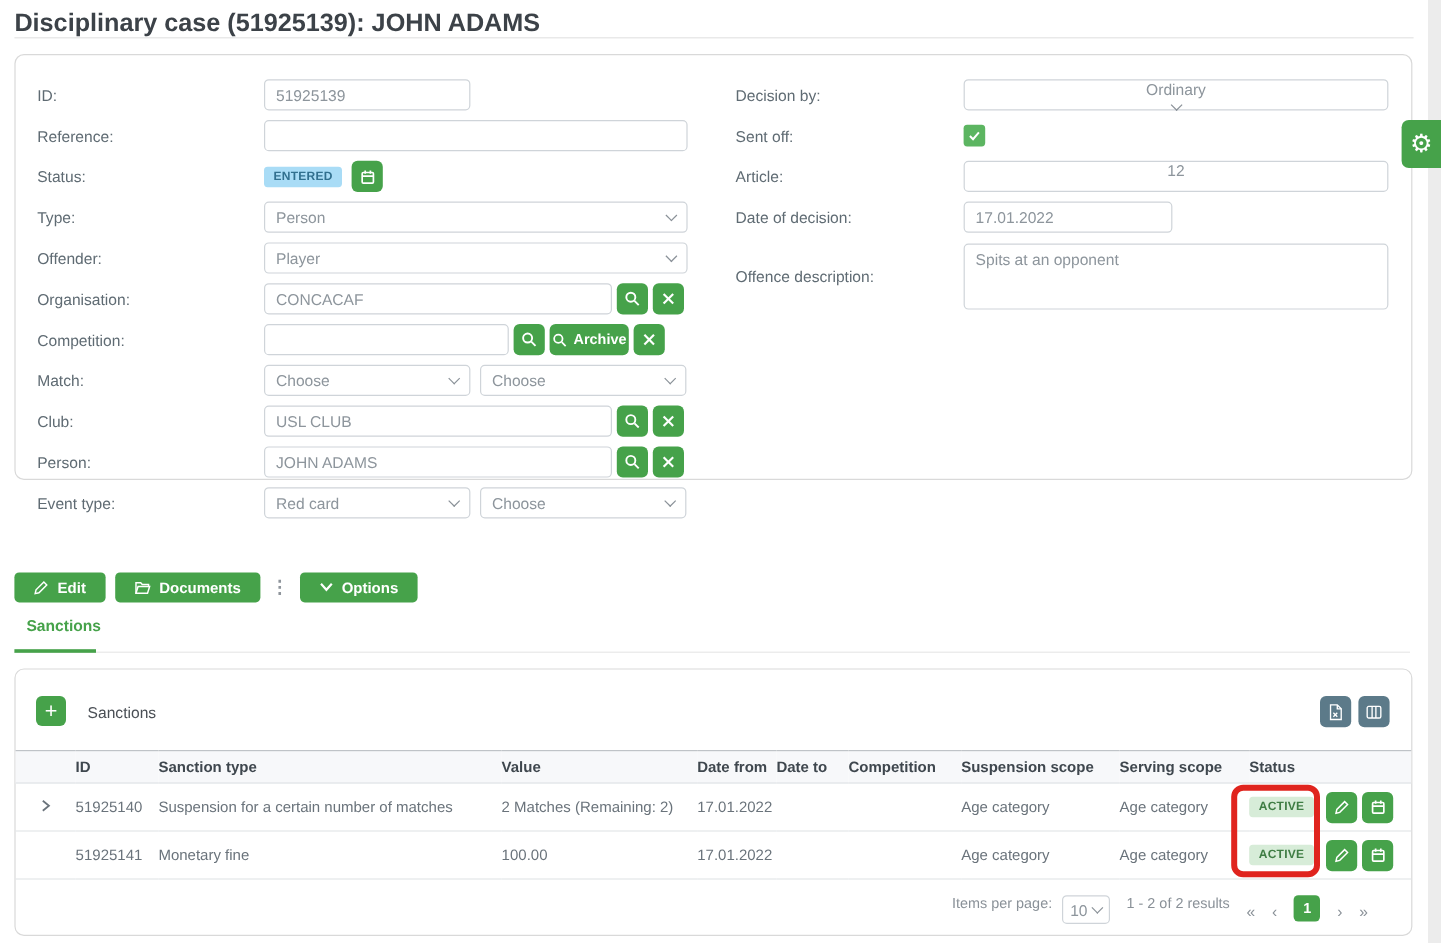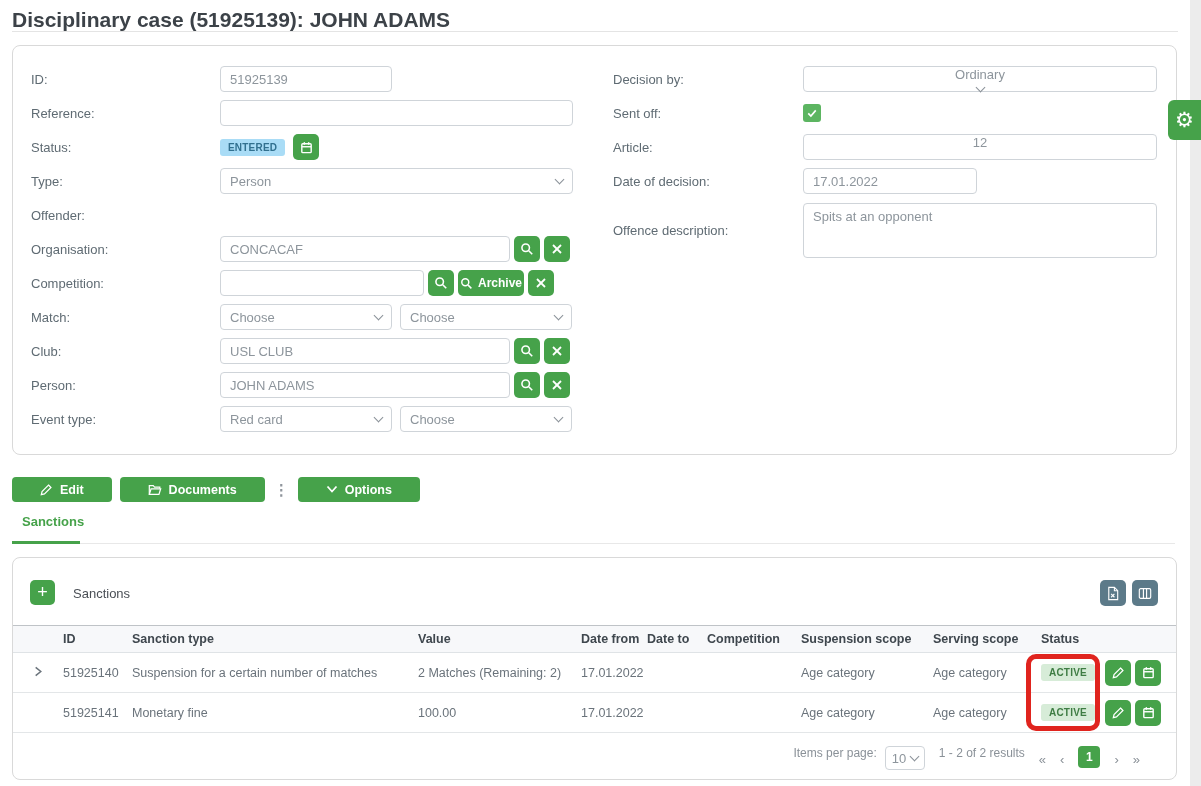--- a/index.html
+++ b/index.html
@@ -3,21 +3,21 @@
 <meta charset="utf-8">
 <style>
   * { margin:0; padding:0; box-sizing:border-box; }
   html,body { width:1201px; height:786px; background:#fff; overflow:hidden; }
   body { font-family:"Liberation Sans", sans-serif; position:relative; color:#5f6b73; }
 
   .page-title { position:absolute; left:12px; top:8px; font-size:21px; font-weight:700; color:#3c4248; }
   .title-divider { position:absolute; left:12px; top:31px; width:1166px; height:1px; background:#e4e4e4; }
 
   .card { position:absolute; background:#fff; border:1px solid #d9d9d9; border-radius:8px; }
-  .main-card { left:12px; top:45px; width:1165px; height:410px; }
+  .main-card { left:12px; top:45px; width:1165px; height:355px; }
   .sanctions-card { left:12px; top:557px; width:1165px; height:223px; }
 
   .scroll-strip { position:absolute; right:0; top:0; width:11px; height:786px; background:#ececec; }
 
   
   .form-col { position:absolute; display:flex; flex-direction:column; }
   .left-form { left:18px; top:16px; }
   .right-form { left:600px; top:16px; }
   .frow { display:flex; align-items:center; height:34px; }
   .frow.tall { height:64px; }
@@ -44,21 +44,21 @@
   .badge { display:inline-flex; align-items:center; font-size:10px; font-weight:700; border-radius:3px; padding:3px 8px; letter-spacing:.2px; }
   .badge-entered { background:#a9dcf6; color:#31708f; }
   .badge-active { background:#d7ecd8; color:#3f7d44; }
 
   .checkbox { width:18px; height:18px; background:#5cb561; border-radius:3px; display:flex; align-items:center; justify-content:center; }
 
   .gear-btn { position:absolute; right:0; top:100px; width:33px; height:40px; background:#46a24a; border:none; border-radius:6px 0 0 6px; color:#fff; font-size:21px; display:flex; align-items:center; justify-content:center; cursor:pointer; }
 
   
   .toolbar { position:absolute; left:12px; top:477px; display:flex; align-items:center; }
-  .tb-btn { height:25px; padding:0 28px; font-size:12.5px; font-weight:700; gap:7px; border-radius:4px; }
+  .tb-btn { height:25px; padding:0 16px; font-size:12.5px; font-weight:700; gap:7px; border-radius:4px; }
   .tb-sep { color:#8f959c; font-size:15px; font-weight:700; margin:0 9px; letter-spacing:0; line-height:10px; }
 
   
   .tab-label { position:absolute; left:22px; top:514px; font-size:13px; font-weight:700; color:#46a24a; cursor:pointer; }
   .tab-underline { position:absolute; left:12px; top:541px; width:68px; height:3px; background:#46a24a; }
   .tab-divider { position:absolute; left:12px; top:543px; width:1163px; height:1px; background:#e8e8e8; }
 
   
   .plus-btn { position:absolute; left:17px; top:22px; width:25px; height:25px; font-size:18px; font-weight:400; }
   .sanctions-title { position:absolute; left:60px; top:28px; font-size:13px; color:#4a4f55; }
@@ -116,20 +116,24 @@
     </div>
     <div class="frow">
       <span class="flabel">Type:</span>
       <div class="select w-lg">
         <span>Person</span>
         <span class="chev"></span>
       </div>
     </div>
     <div class="frow">
       <span class="flabel">Offender:</span>
+      <div class="select w-lg">
+        <span>Player</span>
+        <span class="chev"></span>
+      </div>
     </div>
     <div class="frow">
       <span class="flabel">Organisation:</span>
       <div class="input w-md">CONCACAF</div>
       <button class="btn-green icon-btn gap">
         <span>
             <svg width="14" height="14" viewBox="0 0 16 16" fill="none" stroke="#fff" stroke-width="1.8">
               <circle cx="6.5" cy="6.5" r="4.3"></circle>
               <line x1="10" y1="10" x2="14" y2="14"></line>
             </svg>

